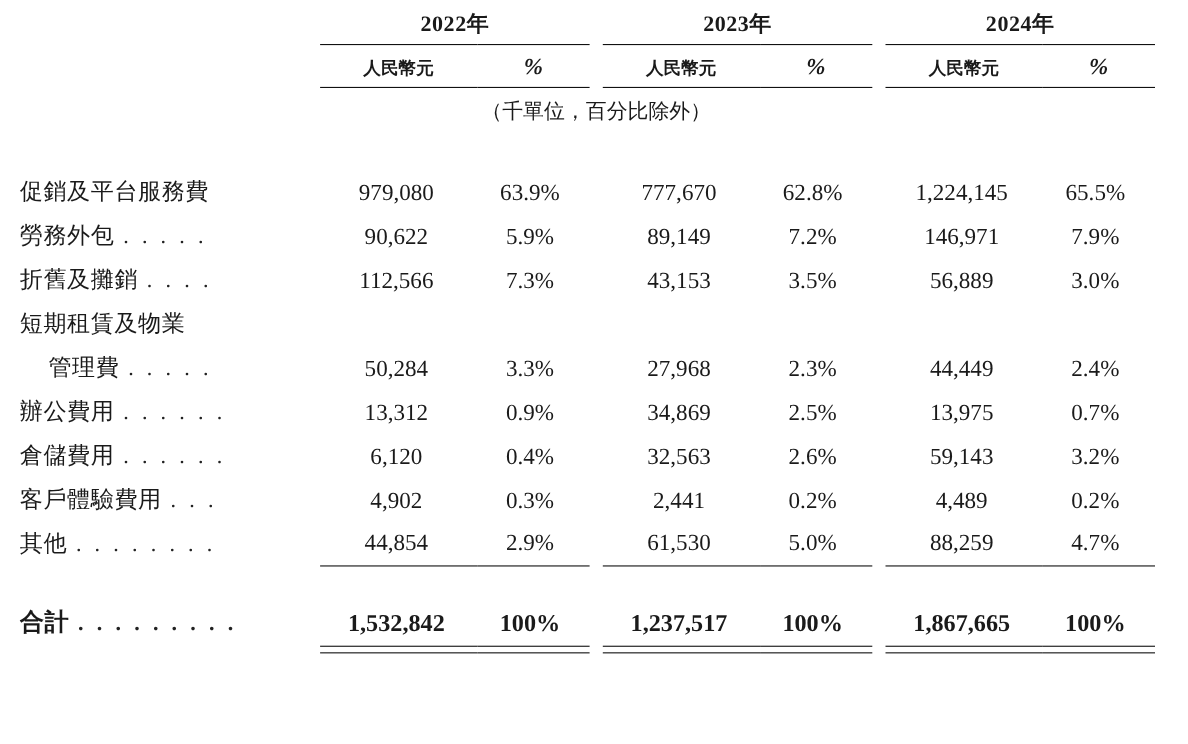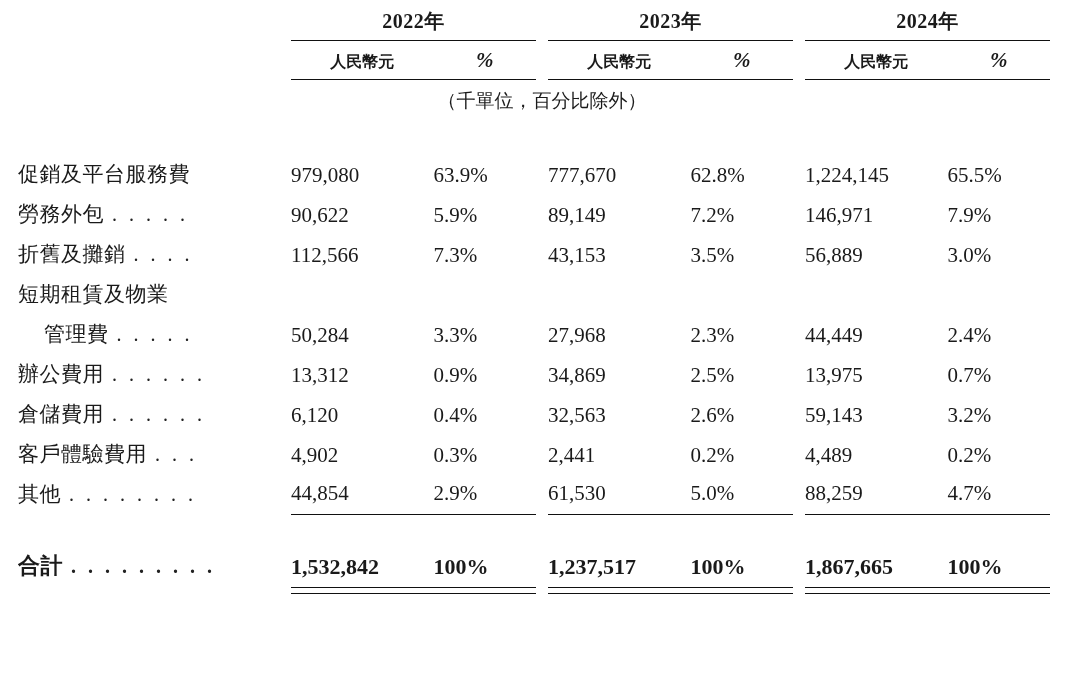--- a/index.html
+++ b/index.html
@@ -75,27 +75,27 @@
   }
   td.label .dots {
     color: #222;
     letter-spacing: 3.5px;
     font-size: 20px;
     padding-left: 8px;
   }
   td.label.indent { padding-left: 26px; }
 
   td.num {
-    text-align: left;
+    text-align: center;
     font-size: 21px;
     padding: 6px 4px 6px 0;
     white-space: nowrap;
   }
   td.pct {
-    text-align: left;
+    text-align: center;
     font-size: 21px;
     padding: 6px 6px 6px 0;
     white-space: nowrap;
   }
 
   tr.last-item td.num, tr.last-item td.pct { border-bottom: 1.3px solid #111; padding-bottom: 8px; }
 
   tr.gap-row td { height: 26px; }
 
   tr.total td {

